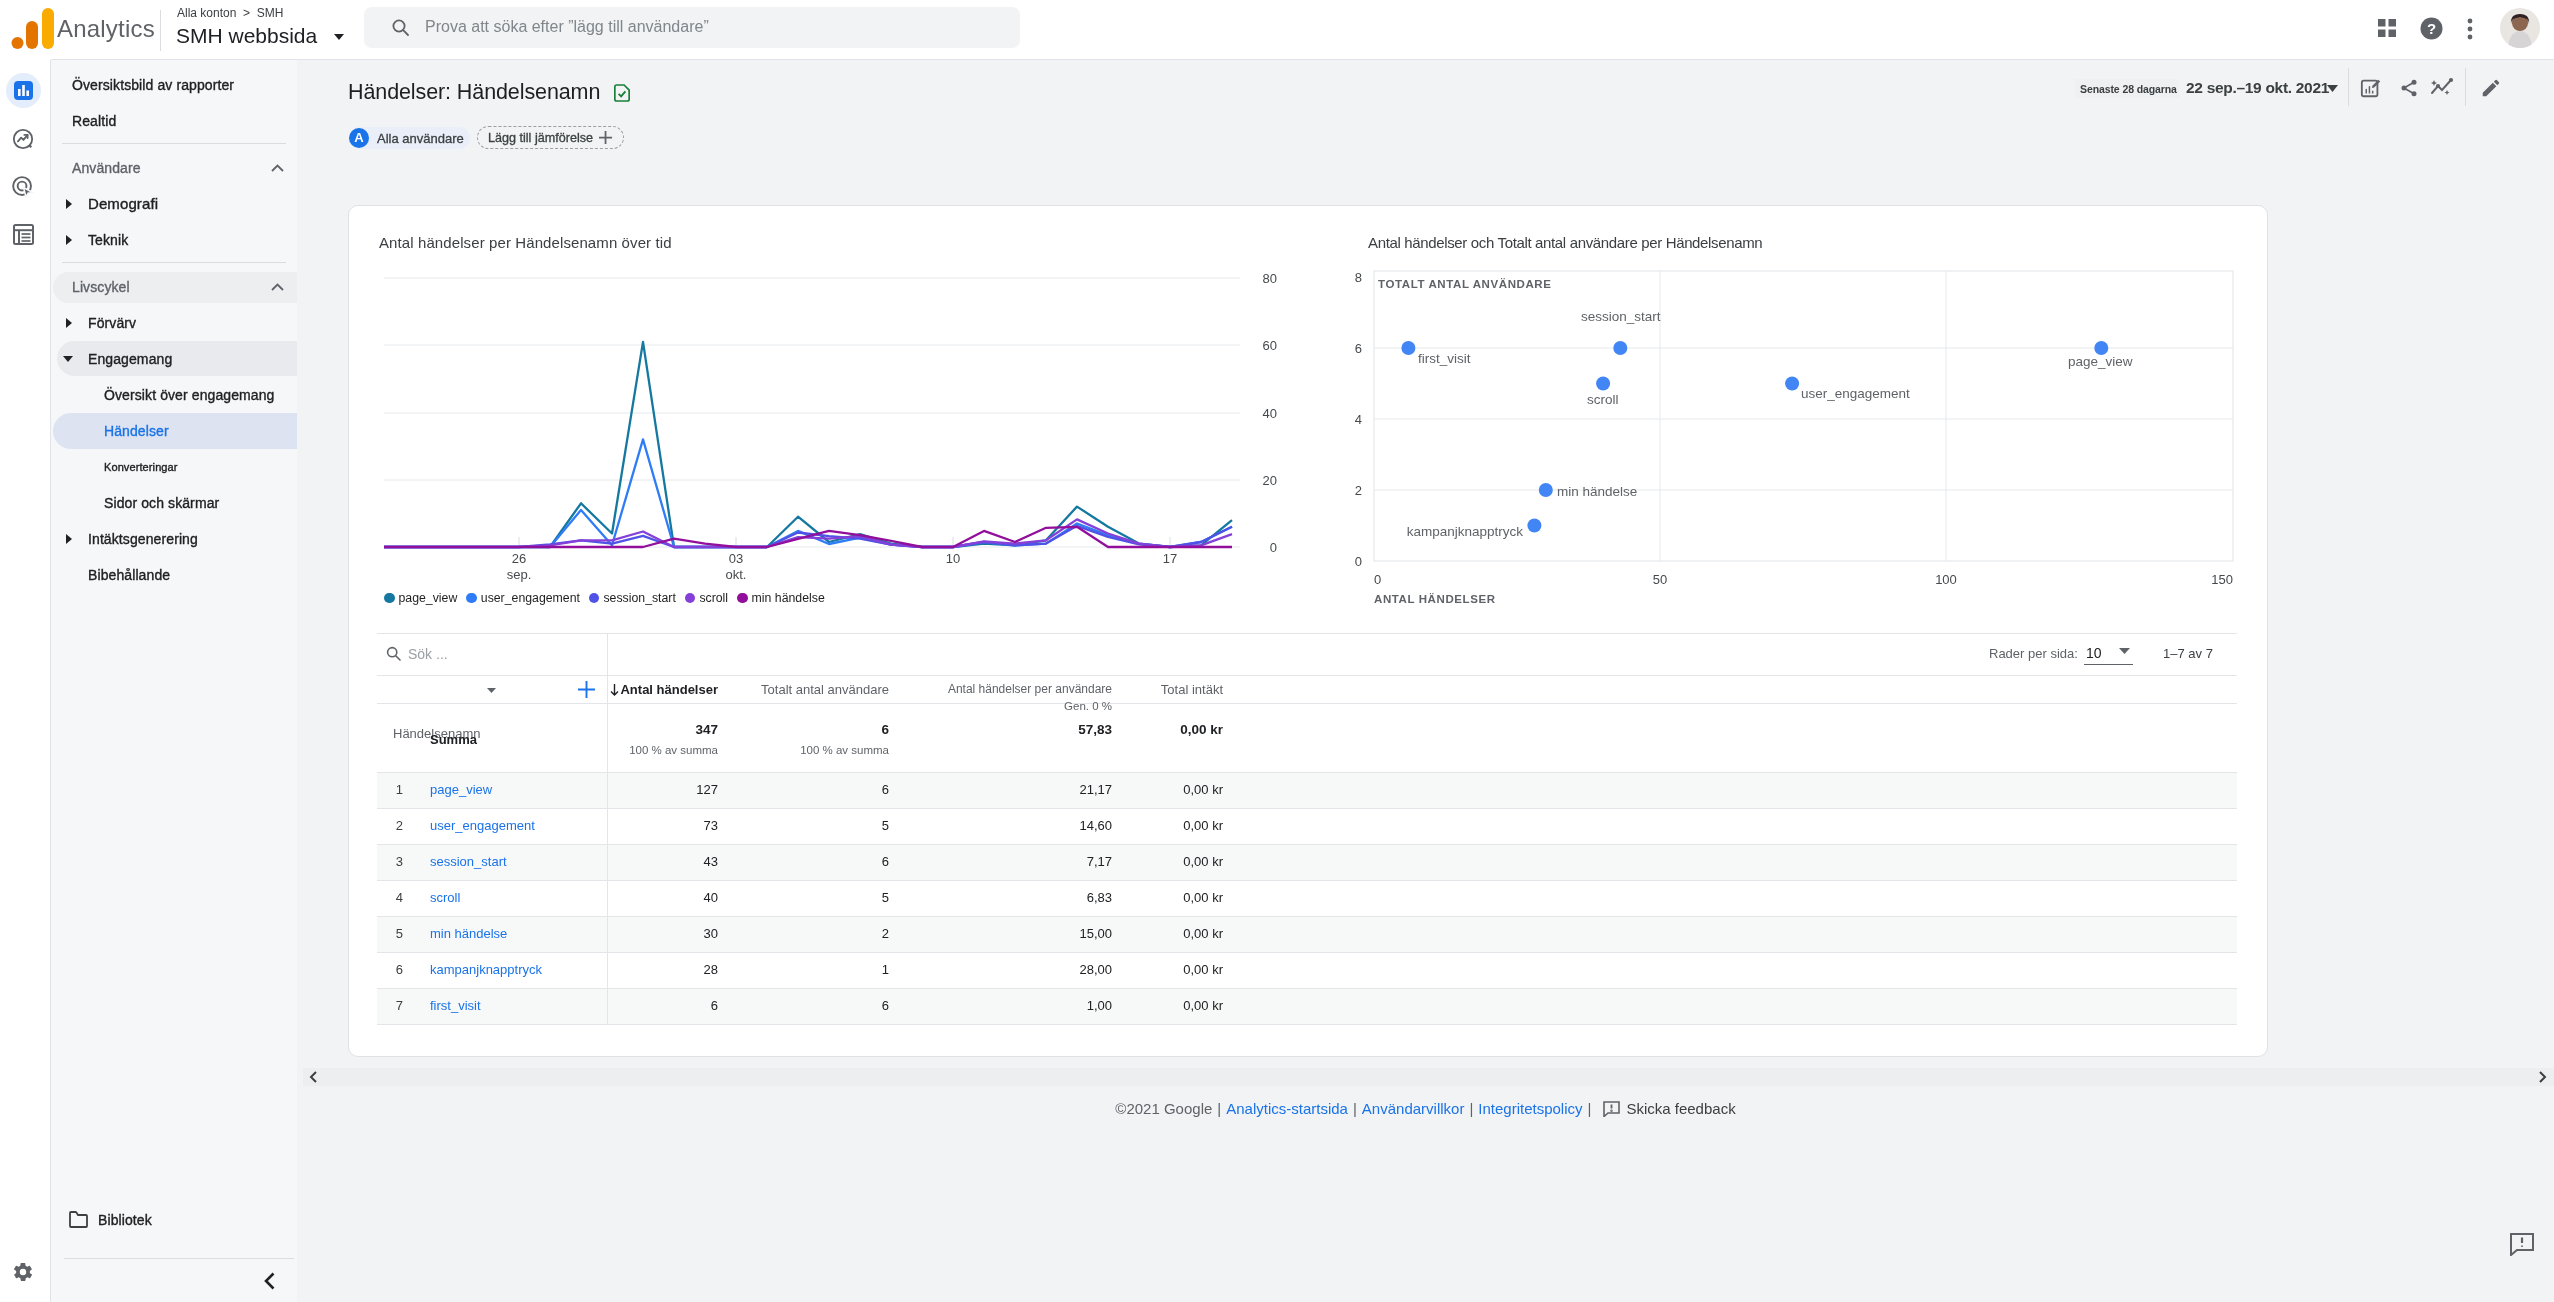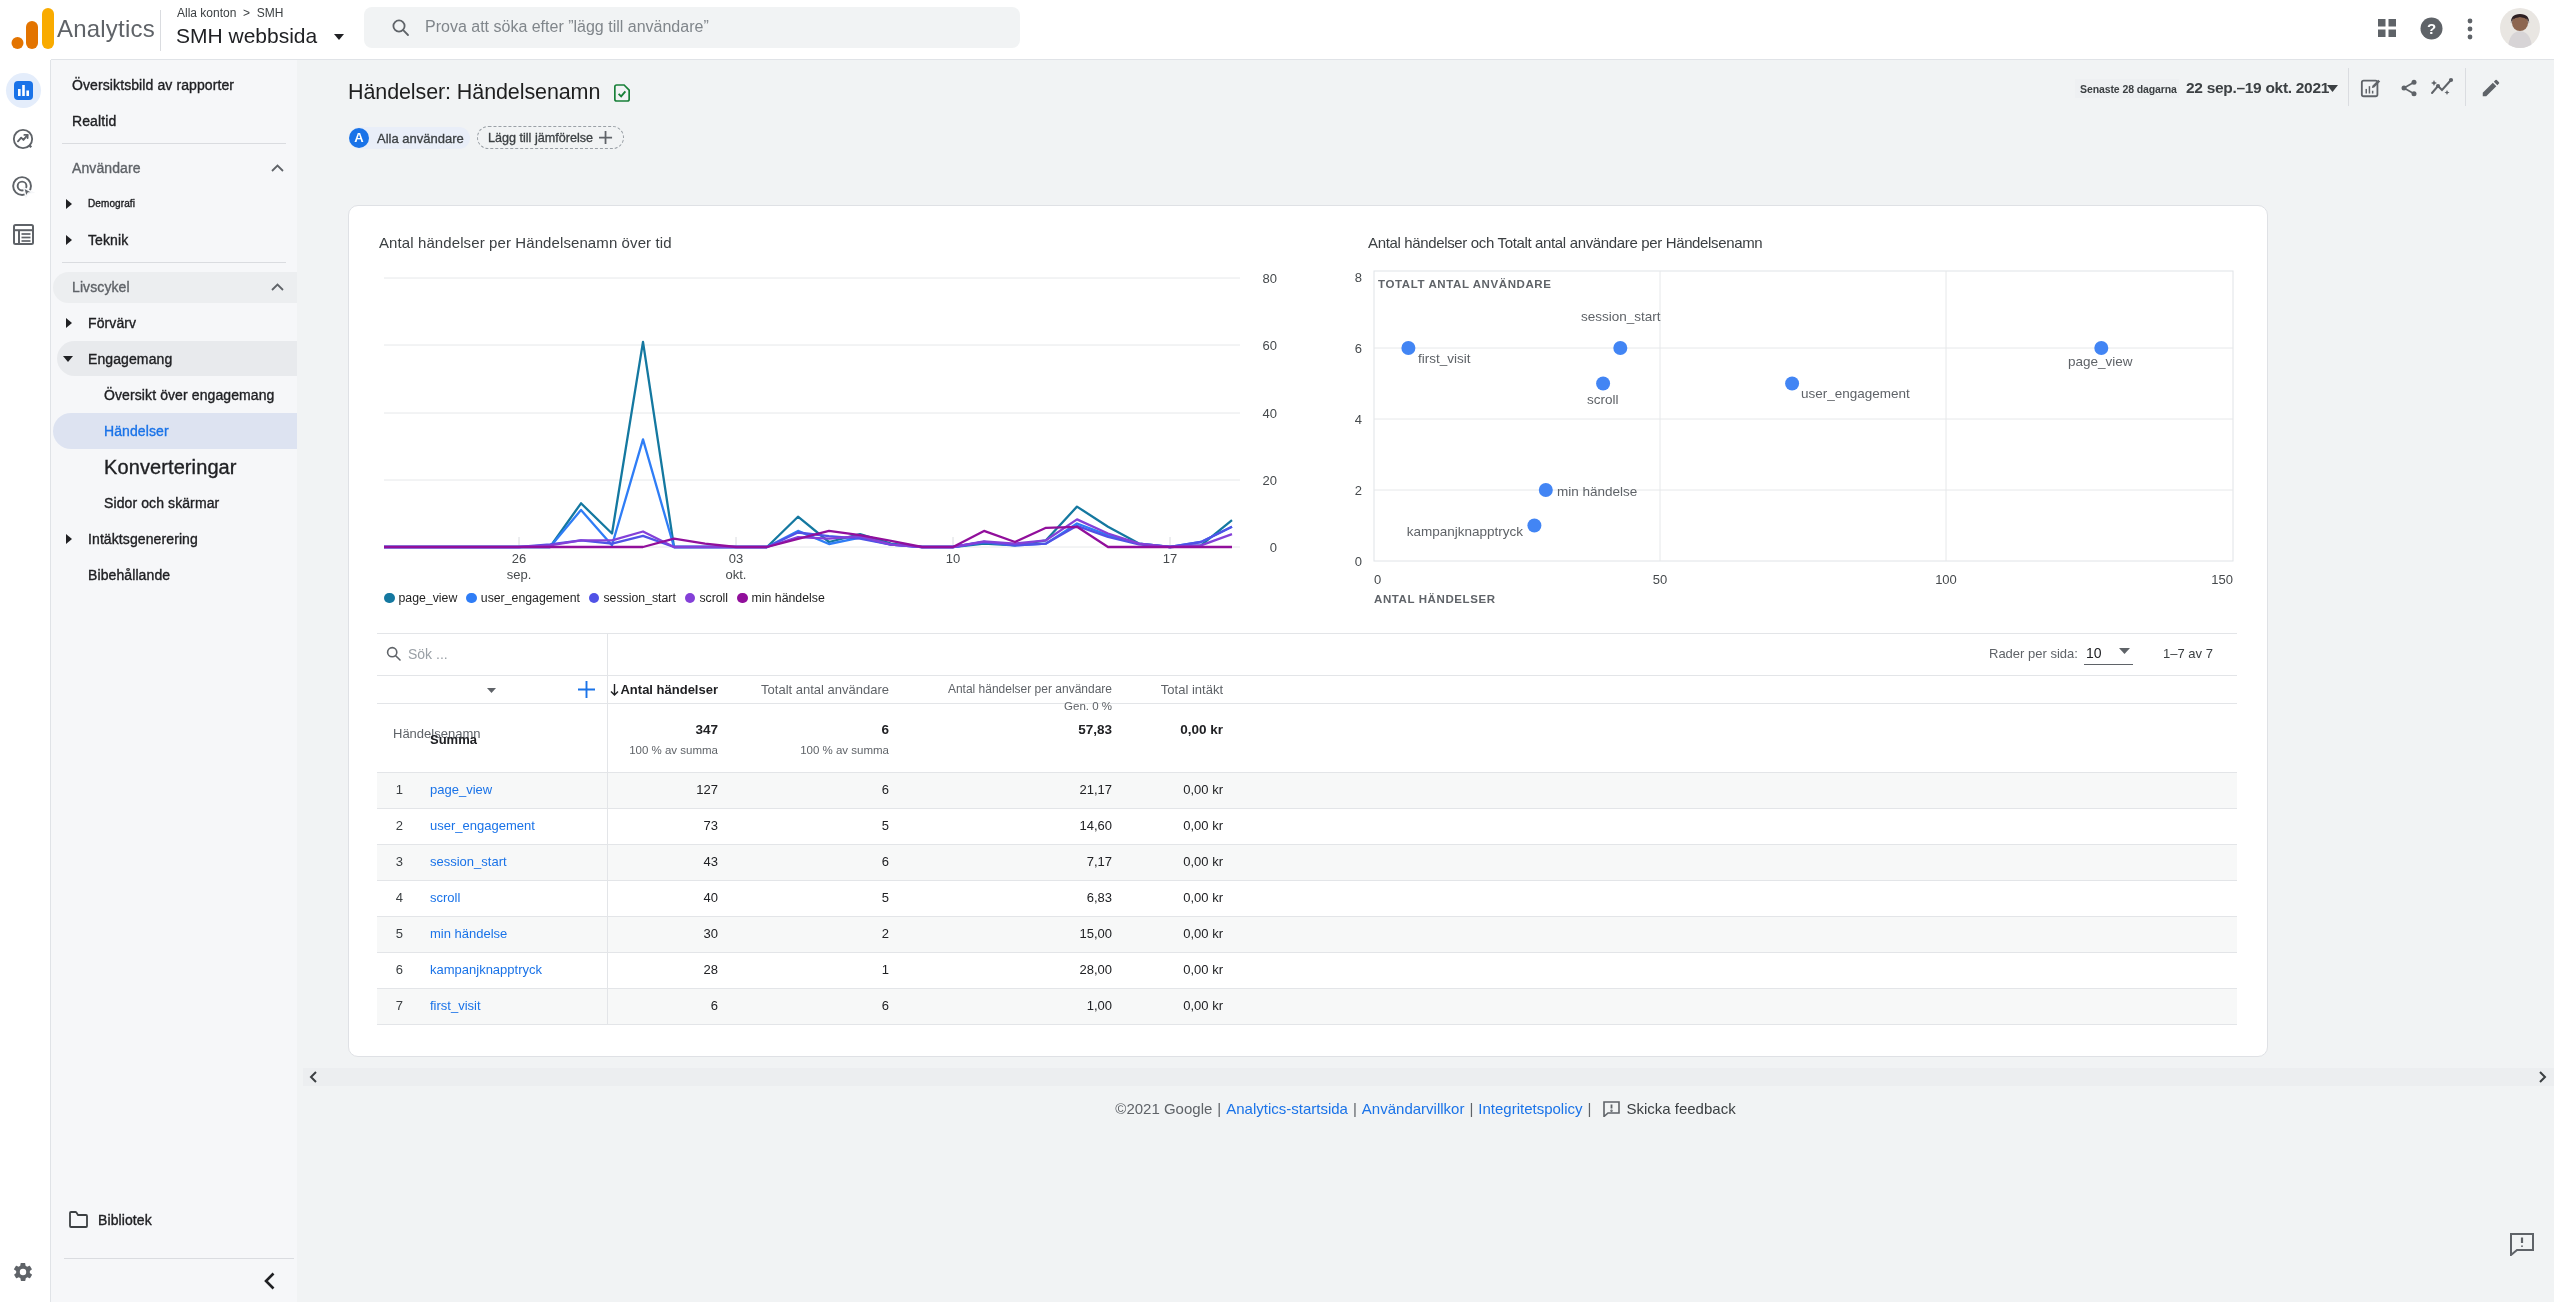--- a/index.html
+++ b/index.html
@@ -98,21 +98,21 @@
 <div class="a" style="left:72px;top:77px;font-size:14px;color:#202124;font-weight:500;letter-spacing:0.1px;line-height:16px;-webkit-text-stroke:0.35px;">Översiktsbild av rapporter</div>
 <div class="a" style="left:72px;top:113px;font-size:14px;color:#202124;font-weight:500;letter-spacing:0.1px;line-height:16px;-webkit-text-stroke:0.35px;">Realtid</div>
 <div class="a" style="left:62px;top:143px;width:224px;height:1px;background:#dadce0;"></div>
 <div class="a" style="left:72px;top:160px;font-size:14px;color:#5f6368;font-weight:400;letter-spacing:0.1px;line-height:16px;-webkit-text-stroke:0.35px;">Användare</div>
 <svg class="a" style="left:271px;top:164px;" width="13" height="8" viewBox="0 0 13 8">
       <path d="M1 7 L6.5 1.5 L12 7" fill="none" stroke="#5f6368" stroke-width="1.8"></path>
     </svg>
 <svg class="a" style="left:66px;top:199px;" width="6" height="10" viewBox="0 0 6 10">
       <path d="M0 0 L6 5 L0 10 Z" fill="#202124"></path>
     </svg>
-<div class="a" style="left:88px;top:196px;font-size:10px;color:#202124;font-weight:500;letter-spacing:0.1px;line-height:16px;-webkit-text-stroke:0.35px;">Demografi</div>
+<div class="a" style="left:88px;top:196px;font-size:15px;color:#202124;font-weight:500;letter-spacing:0.1px;line-height:16px;-webkit-text-stroke:0.35px;">Demografi</div>
 <svg class="a" style="left:66px;top:235px;" width="6" height="10" viewBox="0 0 6 10">
       <path d="M0 0 L6 5 L0 10 Z" fill="#202124"></path>
     </svg>
 <div class="a" style="left:88px;top:232px;font-size:14px;color:#202124;font-weight:500;letter-spacing:0.1px;line-height:16px;-webkit-text-stroke:0.35px;">Teknik</div>
 <div class="a" style="left:62px;top:262px;width:224px;height:1px;background:#dadce0;"></div>
 <div class="a" style="left:53px;top:272px;width:244px;height:31px;background:#eceef0;border-radius:16px 0 0 16px;"></div>
 <div class="a" style="left:72px;top:279px;font-size:14px;color:#5f6368;font-weight:400;letter-spacing:0.1px;line-height:16px;-webkit-text-stroke:0.35px;">Livscykel</div>
 <svg class="a" style="left:271px;top:283px;" width="13" height="8" viewBox="0 0 13 8">
       <path d="M1 7 L6.5 1.5 L12 7" fill="none" stroke="#5f6368" stroke-width="1.8"></path>
     </svg>
@@ -121,21 +121,21 @@
     </svg>
 <div class="a" style="left:88px;top:315px;font-size:14px;color:#202124;font-weight:500;letter-spacing:0.1px;line-height:16px;-webkit-text-stroke:0.35px;">Förvärv</div>
 <div class="a" style="left:57px;top:341px;width:240px;height:35px;background:#e8eaed;border-radius:18px 0 0 18px;"></div>
 <svg class="a" style="left:63px;top:356px;" width="10" height="6" viewBox="0 0 10 6">
       <path d="M0 0 L10 0 L5 6 Z" fill="#202124"></path>
     </svg>
 <div class="a" style="left:88px;top:351px;font-size:14px;color:#202124;font-weight:500;letter-spacing:0.1px;line-height:16px;-webkit-text-stroke:0.35px;">Engagemang</div>
 <div class="a" style="left:104px;top:387px;font-size:14px;color:#202124;font-weight:500;letter-spacing:0.1px;line-height:16px;-webkit-text-stroke:0.35px;">Översikt över engagemang</div>
 <div class="a" style="left:53px;top:413px;width:244px;height:36px;background:#dde3f1;border-radius:18px 0 0 18px;"></div>
 <div class="a" style="left:104px;top:423px;font-size:14px;color:#1a73e8;font-weight:500;letter-spacing:0.1px;line-height:16px;-webkit-text-stroke:0.35px;">Händelser</div>
-<div class="a" style="left:104px;top:459px;font-size:20px;color:#202124;font-weight:500;letter-spacing:0.1px;line-height:16px;-webkit-text-stroke:0.35px;">Konverteringar</div>
+<div class="a" style="left:104px;top:459px;font-size:11px;color:#202124;font-weight:500;letter-spacing:0.1px;line-height:16px;-webkit-text-stroke:0.35px;">Konverteringar</div>
 <div class="a" style="left:104px;top:495px;font-size:14px;color:#202124;font-weight:500;letter-spacing:0.1px;line-height:16px;-webkit-text-stroke:0.35px;">Sidor och skärmar</div>
 <svg class="a" style="left:66px;top:534px;" width="6" height="10" viewBox="0 0 6 10">
       <path d="M0 0 L6 5 L0 10 Z" fill="#202124"></path>
     </svg>
 <div class="a" style="left:88px;top:531px;font-size:14px;color:#202124;font-weight:500;letter-spacing:0.1px;line-height:16px;-webkit-text-stroke:0.35px;">Intäktsgenerering</div>
 <div class="a" style="left:88px;top:567px;font-size:14px;color:#202124;font-weight:500;letter-spacing:0.1px;line-height:16px;-webkit-text-stroke:0.35px;">Bibehållande</div>
 <svg class="a" style="left:69px;top:1211px;" width="19" height="17" viewBox="0 0 19 17" fill="none" stroke="#3c4043" stroke-width="1.8">
       <path d="M1 3 L1 15 Q1 16 2 16 L17 16 Q18 16 18 15 L18 5 Q18 4 17 4 L9 4 L7.4 1.6 Q7 1 6.4 1 L2 1 Q1 1 1 2 Z"></path>
     </svg>
 <div class="a" style="left:98px;top:1212px;font-size:14px;color:#202124;font-weight:500;letter-spacing:0.1px;line-height:16px;-webkit-text-stroke:0.35px;">Bibliotek</div>

